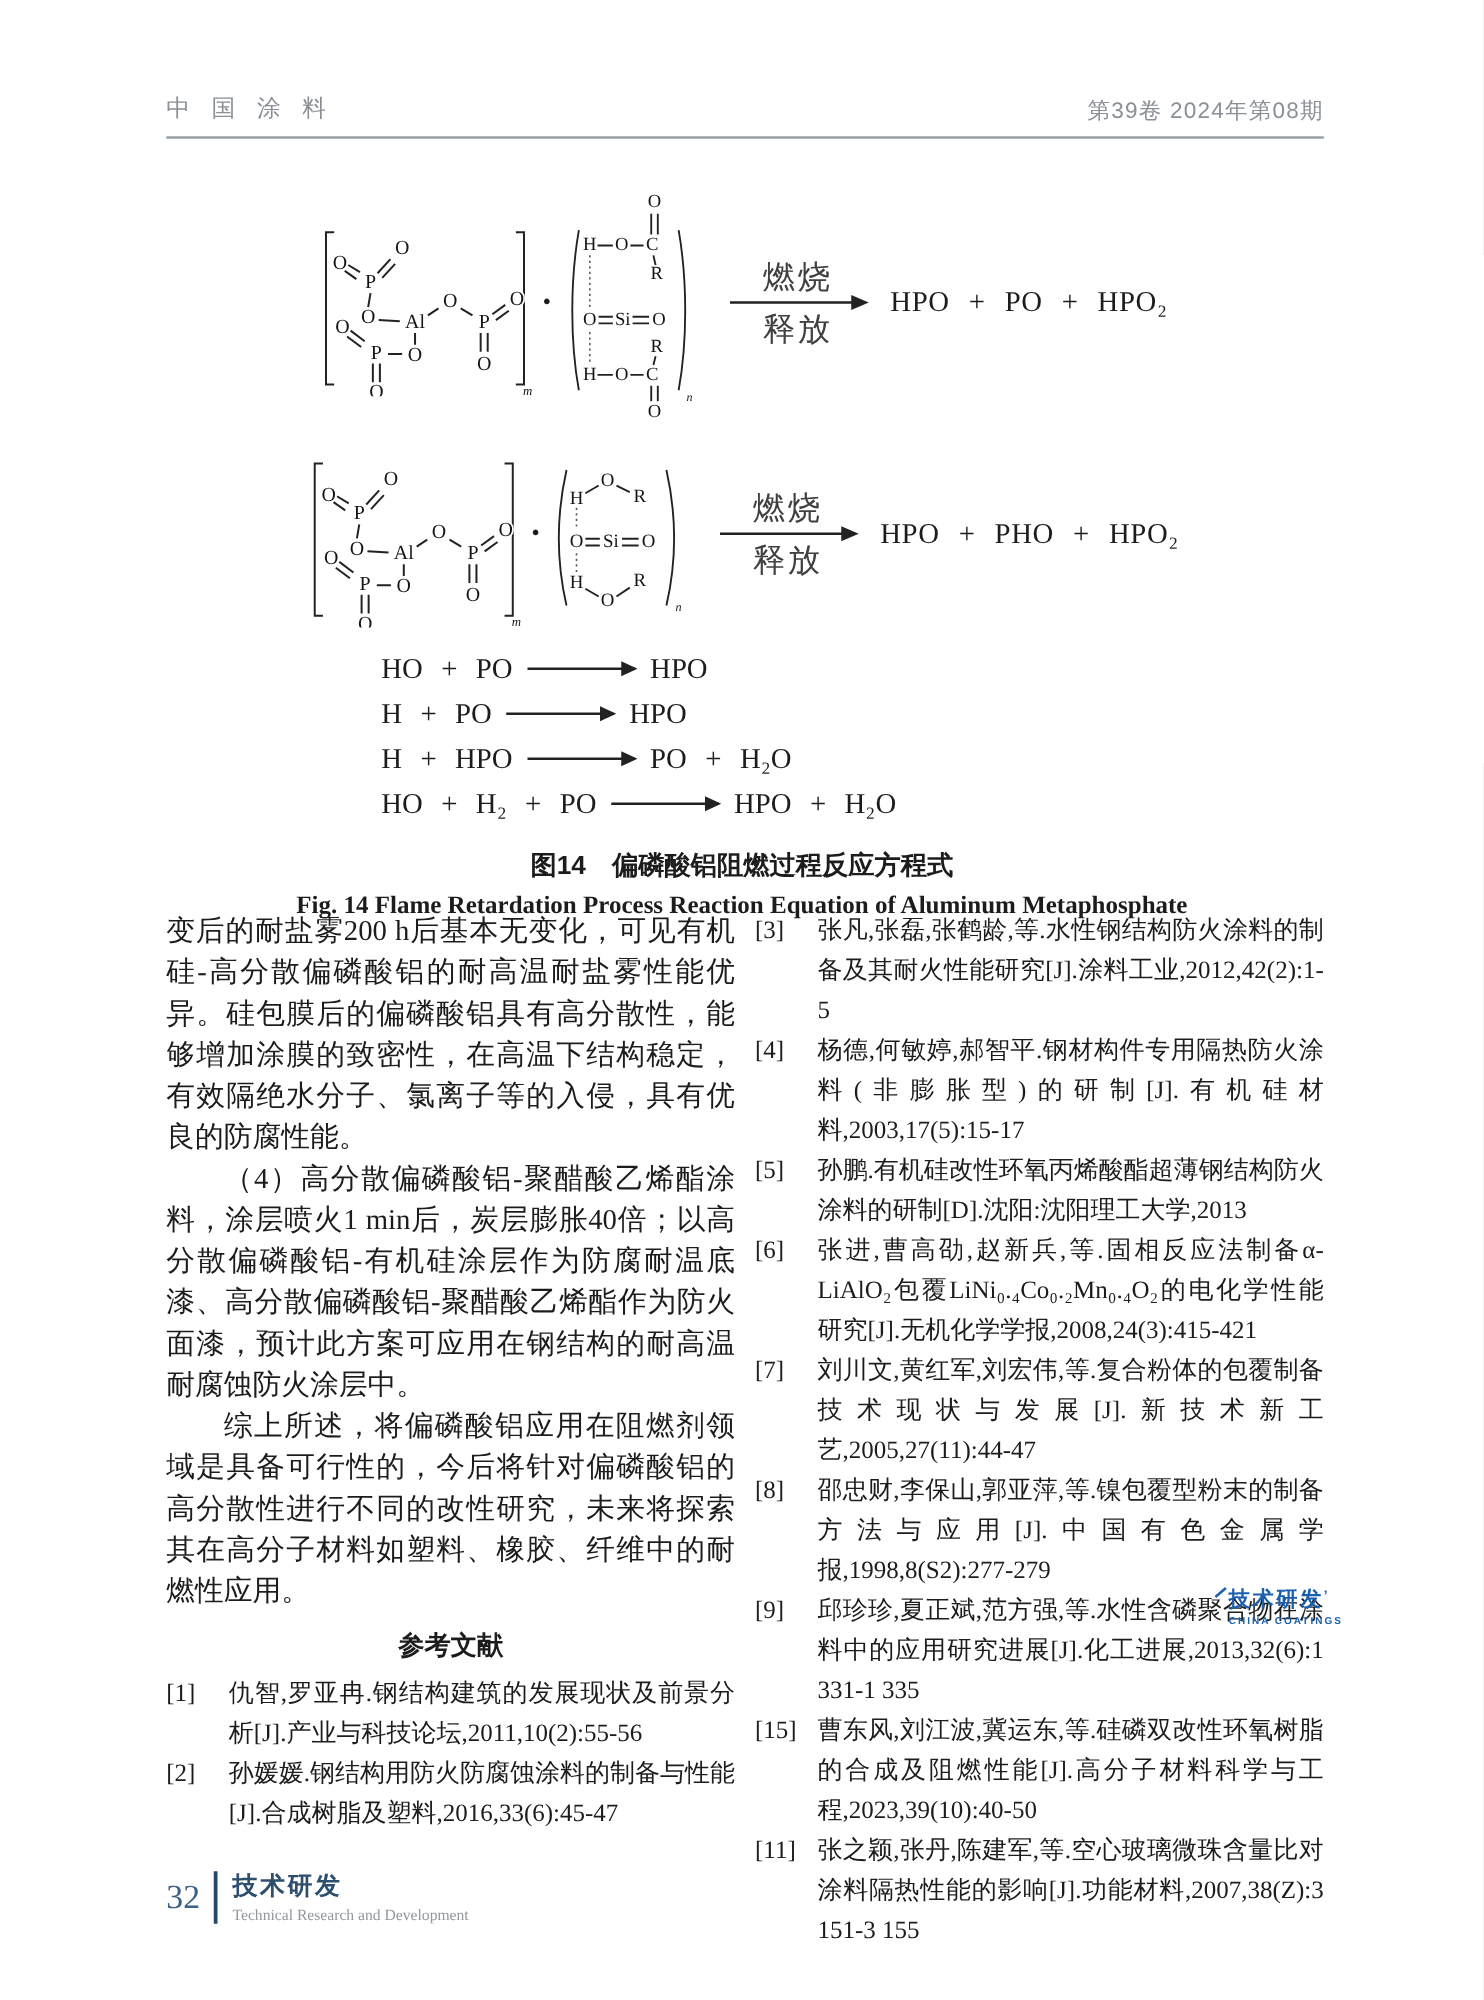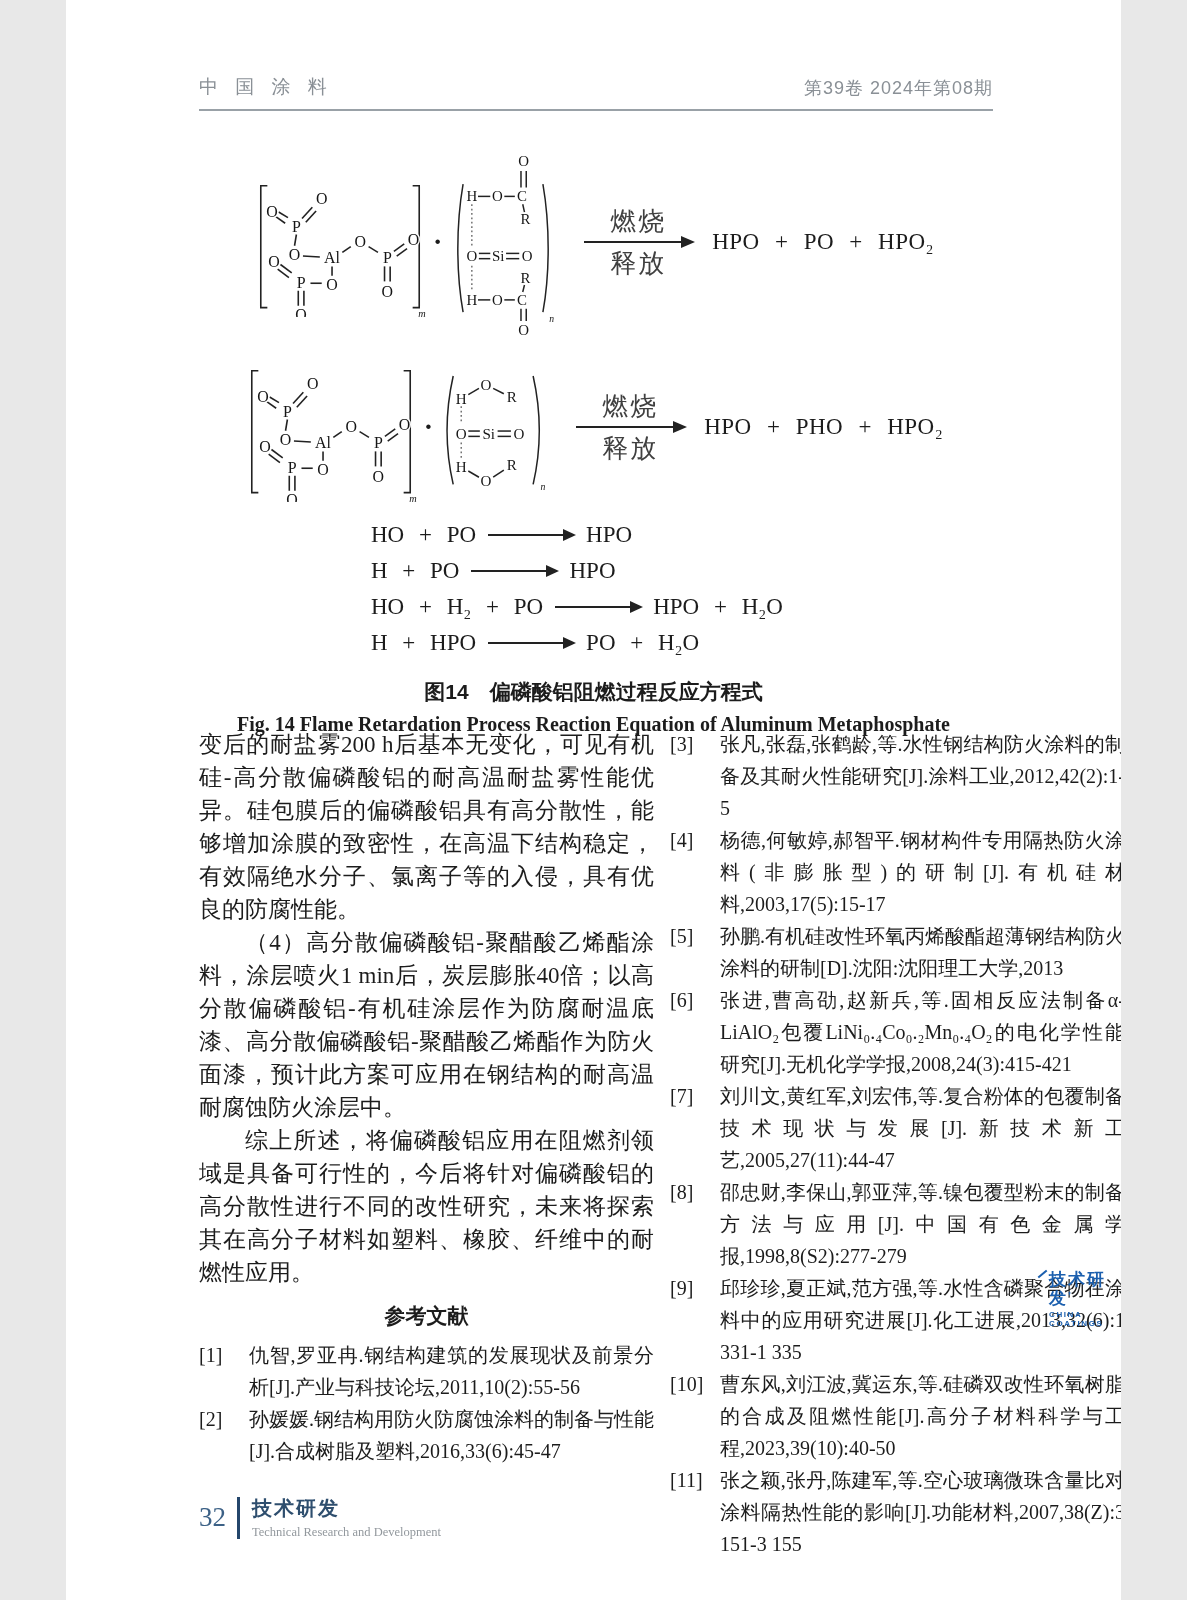--- a/index.html
+++ b/index.html
@@ -1,18 +1,18 @@
 <!DOCTYPE html>
 <html><head>
 <meta charset="utf-8">
 <style>
   html,body{margin:0;padding:0;background:#e8e8e8;}
   .page{
     position:relative;
-    width:1055px;height:1600px;
+    width:1187px;height:1600px;
     background:#ffffff;
     margin:0 auto;
     font-family:"Liberation Serif","DejaVu Serif",serif;
     color:#1c1c1c;
     overflow:hidden;
   }
   
   .header{
     position:absolute;top:74px;left:133px;right:128px;
     display:flex;justify-content:space-between;align-items:flex-end;
@@ -249,28 +249,28 @@
         <span class="eq-f">HO + PO</span>
         <div class="eq-arrow"></div>
         <span class="eq-f">HPO</span>
       </div>
       <div class="eq-row">
         <span class="eq-f">H + PO</span>
         <div class="eq-arrow"></div>
         <span class="eq-f">HPO</span>
       </div>
       <div class="eq-row">
+        <span class="eq-f">H + HPO</span>
+        <div class="eq-arrow"></div>
+        <span class="eq-f">PO + H₂O</span>
+      </div>
+      <div class="eq-row">
         <span class="eq-f">HO + H₂ + PO</span>
         <div class="eq-arrow"></div>
         <span class="eq-f">HPO + H₂O</span>
-      </div>
-      <div class="eq-row">
-        <span class="eq-f">H + HPO</span>
-        <div class="eq-arrow"></div>
-        <span class="eq-f">PO + H₂O</span>
       </div>
     </div>
 
     <div class="caption-cn">图14　偏磷酸铝阻燃过程反应方程式</div>
     <div class="caption-en">Fig. 14   Flame Retardation Process Reaction Equation of Aluminum Metaphosphate</div>
   </section>
 
   <section class="columns">
 
     <div class="col">
@@ -313,21 +313,21 @@
       </div>
       <div class="ref">
         <span class="ref-num">[8]</span>
         <span class="ref-text">邵忠财,李保山,郭亚萍,等.镍包覆型粉末的制备方法与应用[J].中国有色金属学报,1998,8(S2):277-279</span>
       </div>
       <div class="ref">
         <span class="ref-num">[9]</span>
         <span class="ref-text">邱珍珍,夏正斌,范方强,等.水性含磷聚合物在涂料中的应用研究进展[J].化工进展,2013,32(6):1 331-1 335</span>
       </div>
       <div class="ref">
-        <span class="ref-num">[10]</span>
+        <span class="ref-num">[15]</span>
         <span class="ref-text">曹东风,刘江波,冀运东,等.硅磷双改性环氧树脂的合成及阻燃性能[J].高分子材料科学与工程,2023,39(10):40-50</span>
       </div>
       <div class="ref">
         <span class="ref-num">[11]</span>
         <span class="ref-text">张之颖,张丹,陈建军,等.空心玻璃微珠含量比对涂料隔热性能的影响[J].功能材料,2007,38(Z):3 151-3 155</span>
       </div>
     </div>
   </section>
 
   <div class="logo">

